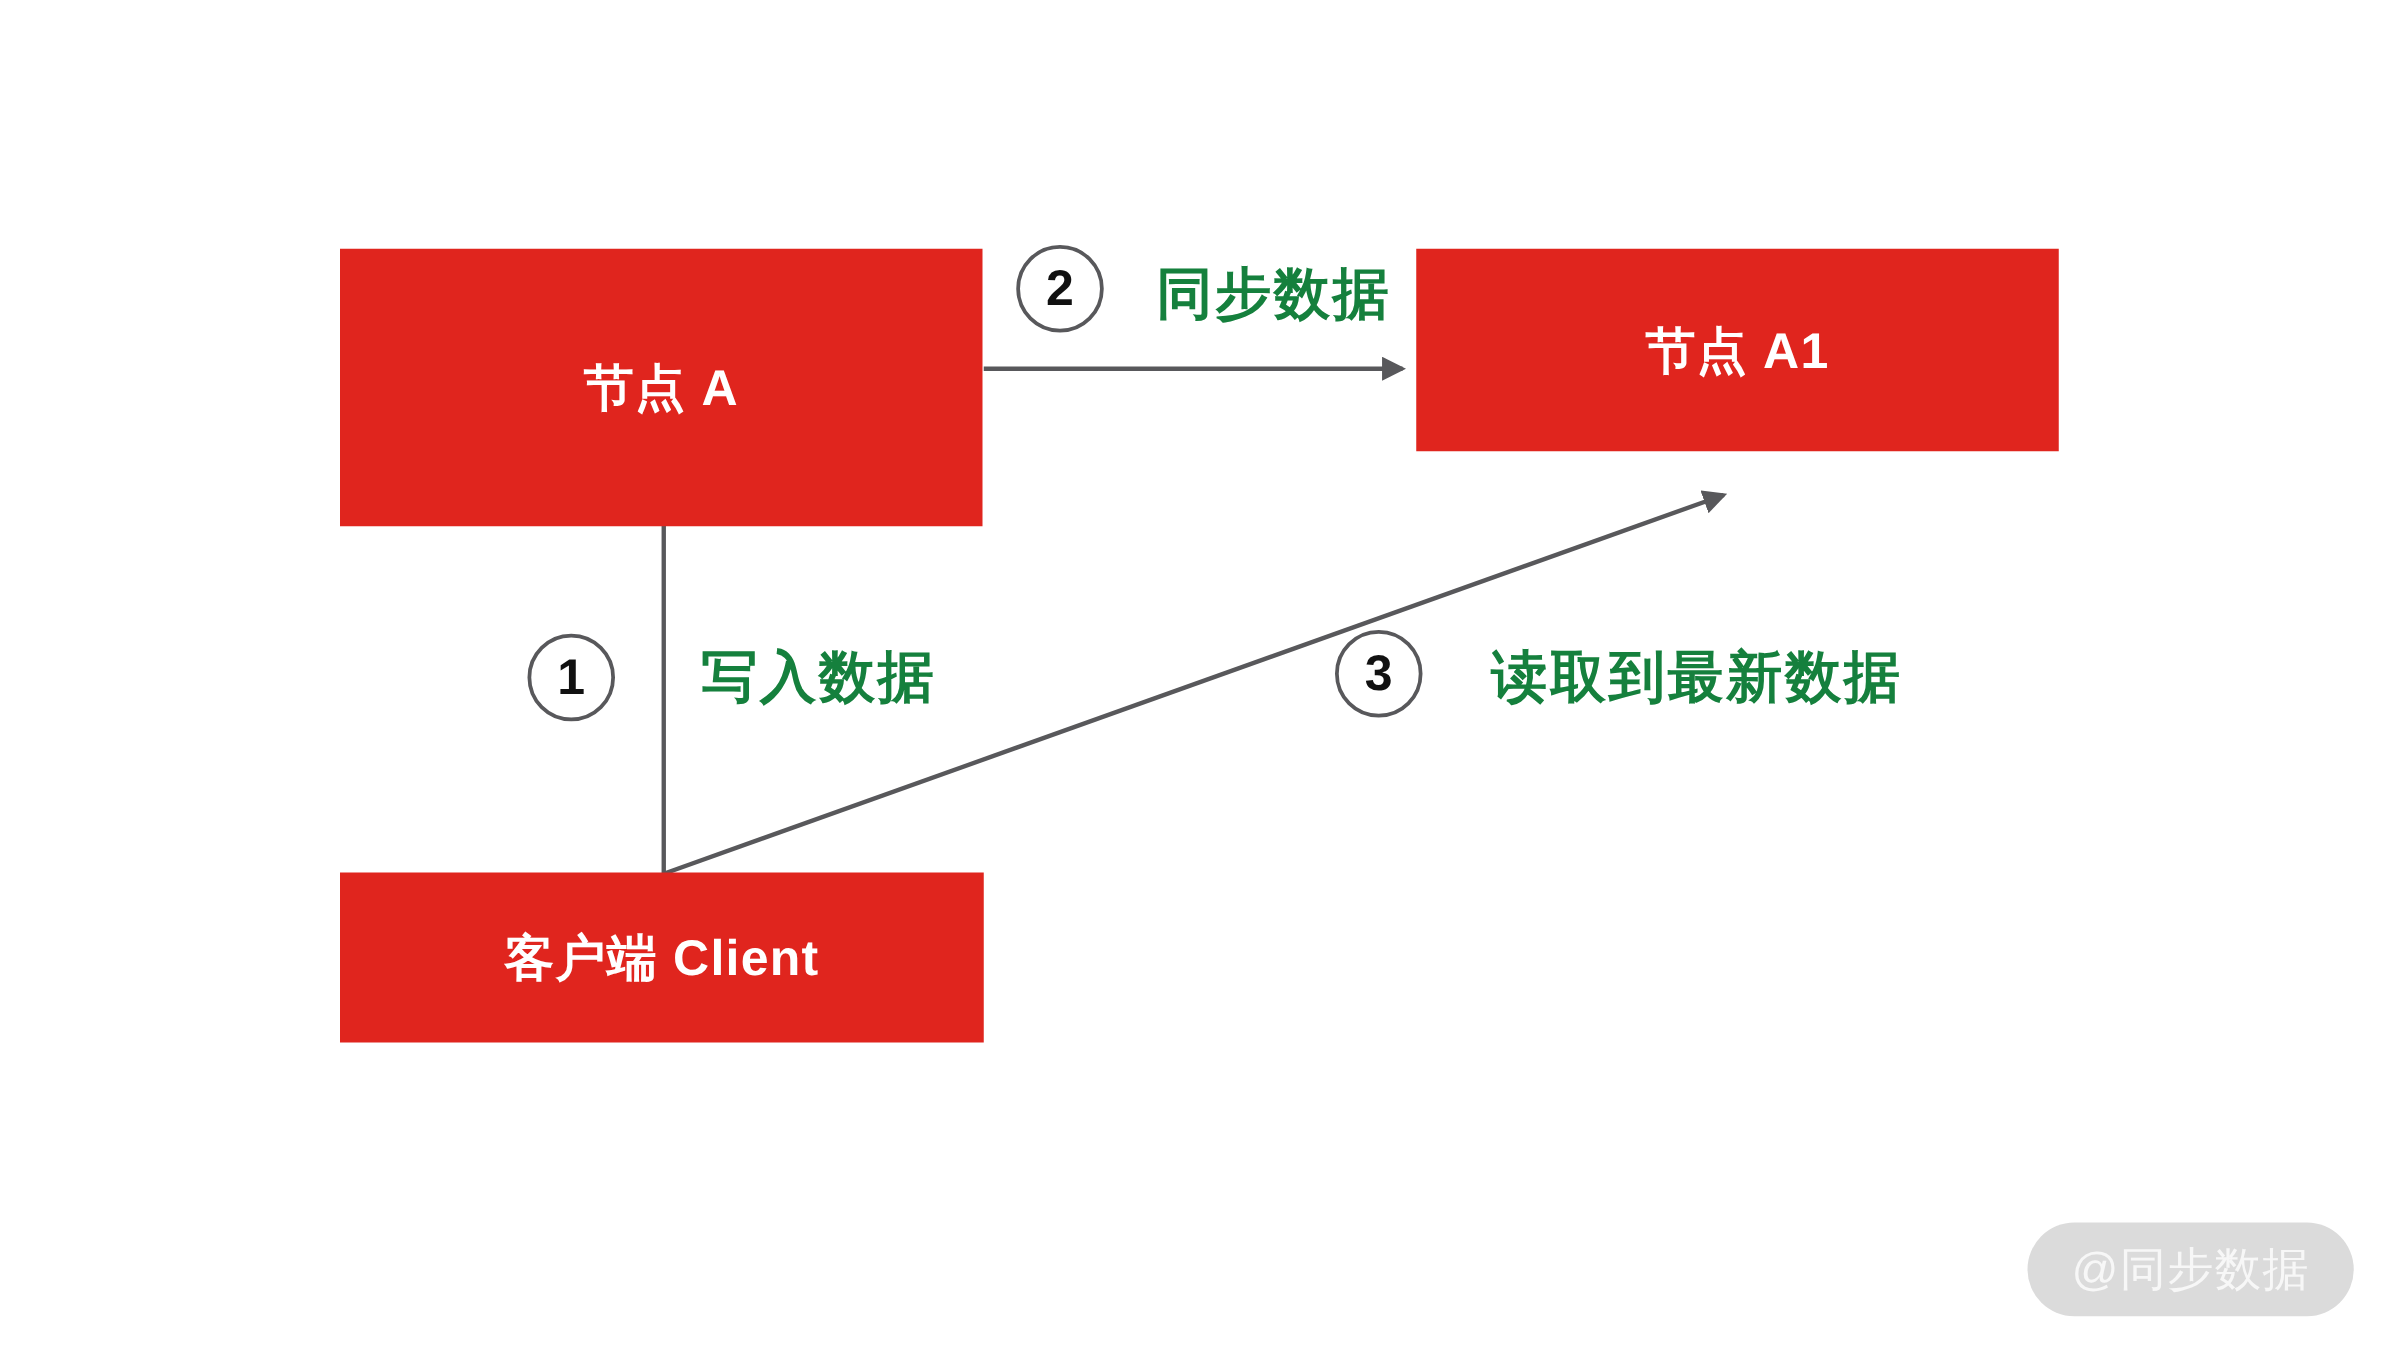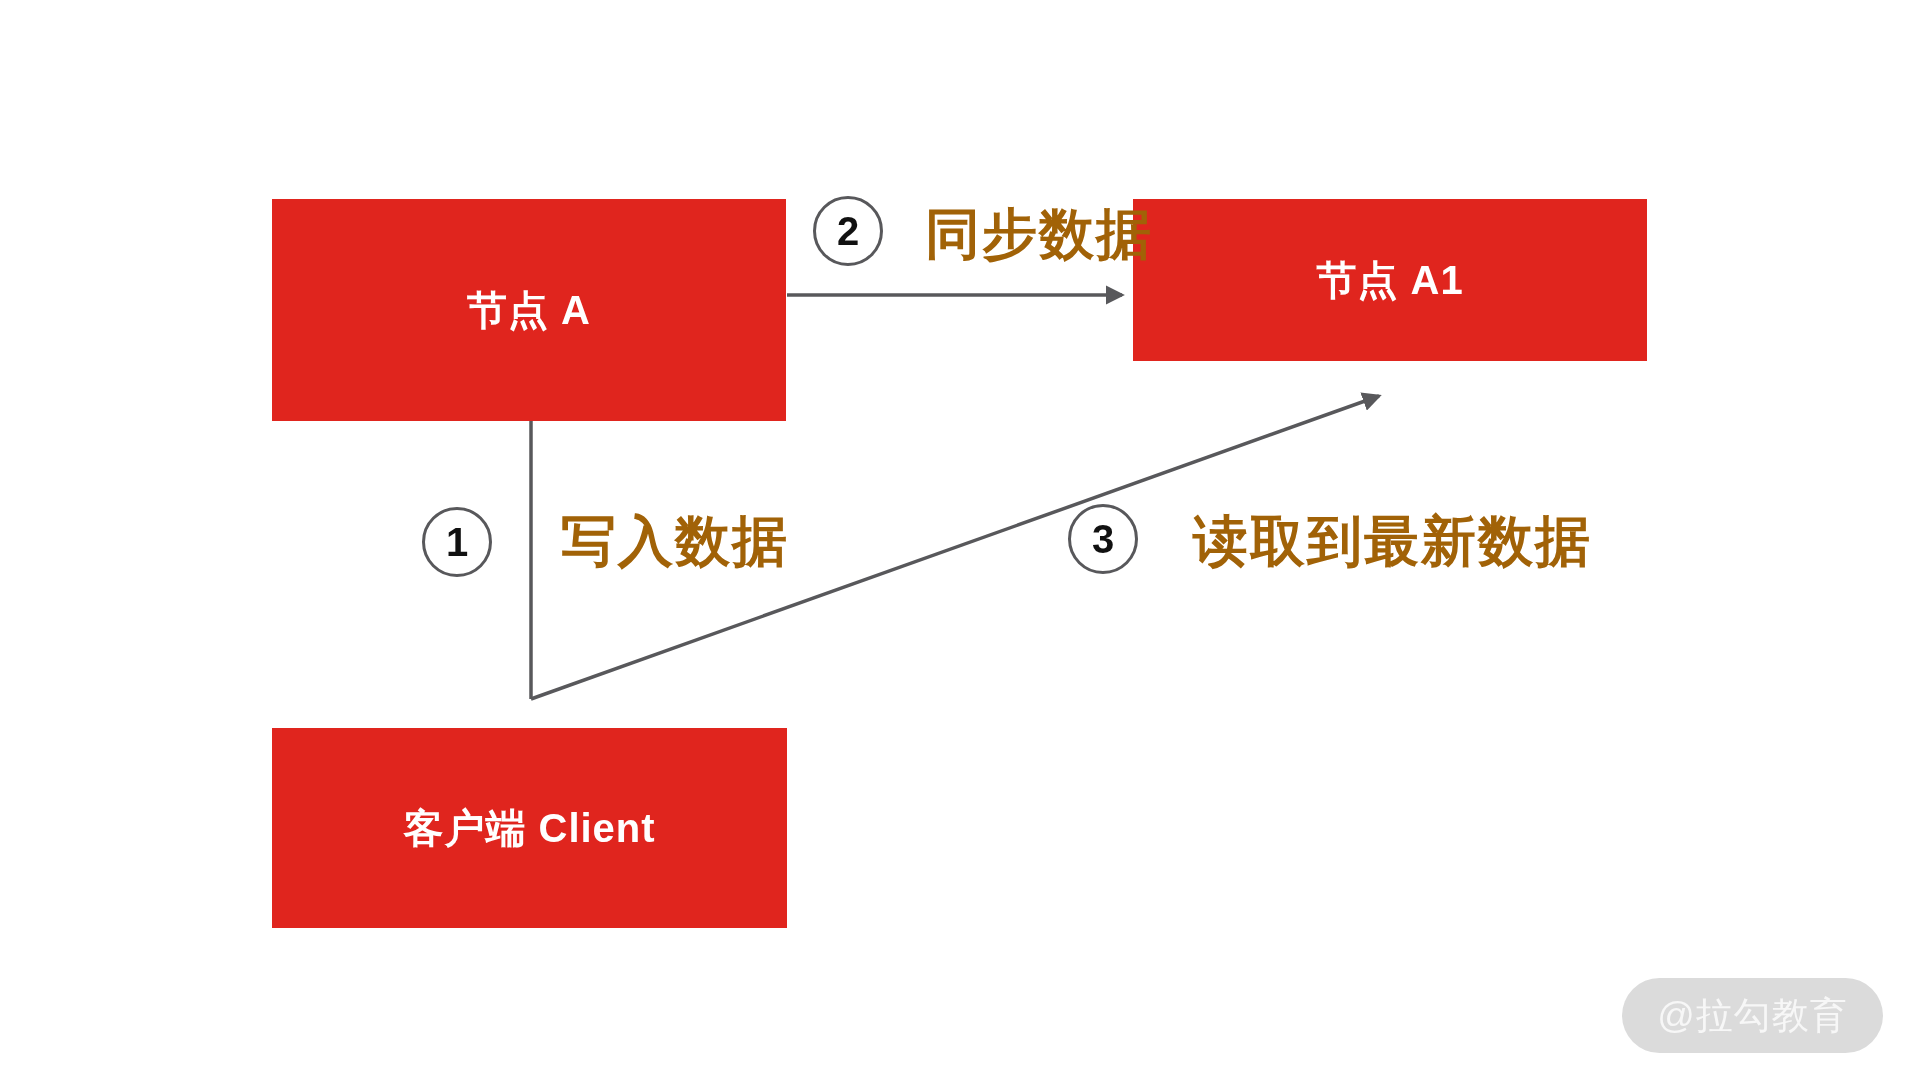--- a/index.html
+++ b/index.html
@@ -27,21 +27,21 @@
     display: flex;
     align-items: center;
     justify-content: center;
     font-size: 40px;
     font-weight: 700;
     letter-spacing: 1px;
     white-space: nowrap;
   }
   .node-a     { left: 272px;  top: 199px; width: 514px; height: 222px; }
   .node-a1    { left: 1133px; top: 199px; width: 514px; height: 162px; }
-  .node-client{ left: 272px;  top: 698px; width: 515px; height: 200px; margin-top: 30px; }
+  .node-client{ left: 272px;  top: 698px; width: 515px; height: 136px; }
 
   .badge {
     position: absolute;
     width: 70px;
     height: 70px;
     border: 3px solid #58585b;
     border-radius: 50%;
     background: #ffffff;
     color: #111111;
     display: flex;
@@ -50,22 +50,22 @@
     font-size: 40px;
     font-weight: 700;
     box-sizing: border-box;
   }
   .badge-1 { left: 422px;  top: 507px; }
   .badge-2 { left: 813px;  top: 196px; }
   .badge-3 { left: 1068px; top: 504px; }
 
   .step-label {
     position: absolute;
-    color: #a16207;
-    font-size: 55px;
+    color: #15803d;
+    font-size: 45px;
     font-weight: 700;
     letter-spacing: 2px;
     white-space: nowrap;
     transform: translateY(-50%);
   }
   .label-1 { left: 561px;  top: 542px; }
   .label-2 { left: 925px;  top: 235px; }
   .label-3 { left: 1193px; top: 542px; }
 
   .watermark {
@@ -123,16 +123,16 @@
     <span>2</span>
   </div>
   <div class="step-label label-2">同步数据</div>
 
   <div class="badge badge-3">
     <span>3</span>
   </div>
   <div class="step-label label-3">读取到最新数据</div>
 
   <div class="watermark">
-    <span>@拉勾教育</span>
+    <span>@同步数据</span>
   </div>
 
 </div>
 
 </body></html>

